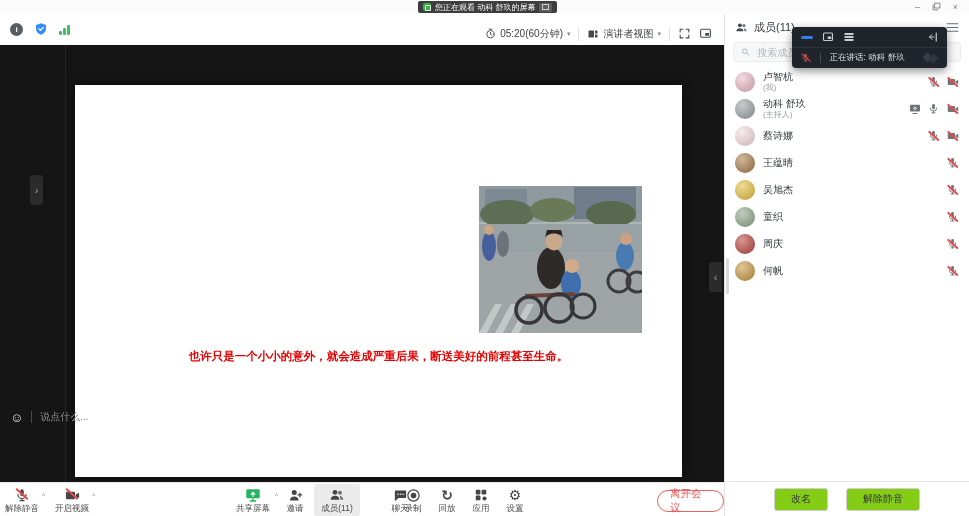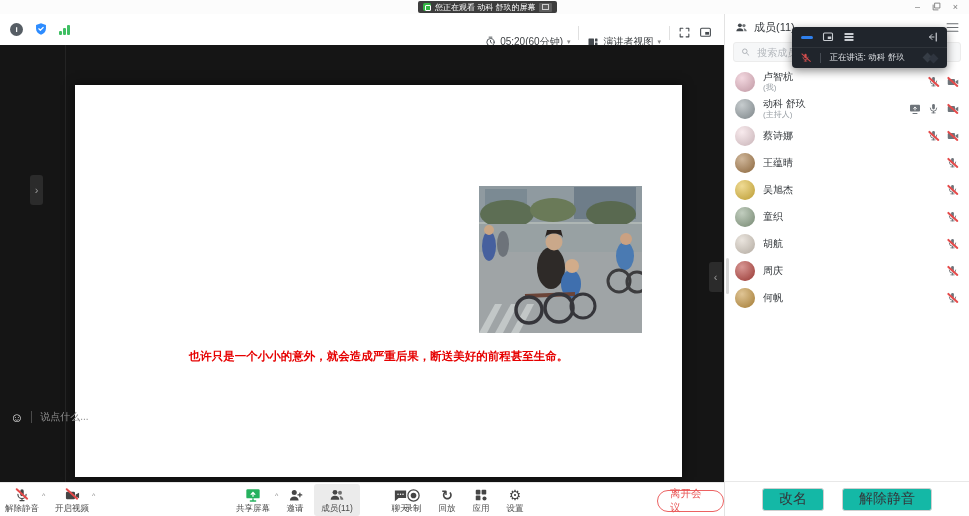--- a/index.html
+++ b/index.html
@@ -21,21 +21,21 @@
   .wc{position:absolute;right:4px;top:0;height:13px;display:flex;align-items:center;color:#7c7c7c;}
   .wc>div{width:19px;height:13px;display:flex;align-items:center;justify-content:center;font-size:9px;cursor:default;}
 
   
   .topbar{position:absolute;left:0;top:14px;width:724px;height:31px;background:#fff;}
   .statusicons{position:absolute;left:10px;top:8px;display:flex;align-items:center;gap:11px;}
   .infodot{width:13px;height:13px;border-radius:50%;background:#565d64;color:#fff;font-size:8px;
            display:flex;align-items:center;justify-content:center;font-weight:bold;}
   .sigbars{display:flex;align-items:flex-end;gap:1.5px;height:11px;}
   .sigbars i{width:2.5px;background:#3fbf63;border-radius:1px;display:block;}
-  .topctrl{position:absolute;right:12px;top:12px;height:31px;display:flex;gap:8px;color:#3d4043;font-size:10px;}
+  .topctrl{position:absolute;right:12px;top:4px;height:31px;display:flex;align-items:center;gap:8px;color:#3d4043;font-size:10px;}
   .topctrl .vdiv{width:1px;height:14px;background:#e0e0e0;}
   .tcitem{display:flex;align-items:center;gap:4px;white-space:nowrap;}
   .caret{font-size:7px;color:#8b8b8b;line-height:1;}
 
   
   .stage{position:absolute;left:0;top:45px;width:724px;height:437px;background:#151515;}
   .leftstrip{position:absolute;left:0;top:0;width:65px;height:437px;border-right:1px solid #242424;}
   .edgetab{position:absolute;width:13px;height:30px;background:#2b2b2b;color:#9a9a9a;font-size:11px;
            display:flex;align-items:center;justify-content:center;border-radius:3px;}
   .slide{position:absolute;left:75px;top:40px;width:607px;height:392px;background:#fff;box-shadow:0 0 10px rgba(0,0,0,.55);}
@@ -82,21 +82,21 @@
   .mname{font-size:10px;color:#33373b;white-space:nowrap;}
   .msub{font-size:8px;color:#9aa0a6;}
   .micons{margin-left:auto;display:flex;align-items:center;gap:7px;color:#6e747a;}
   .mic12{position:relative;width:12px;height:12px;color:#6e747a;}
   .mic12.off::after{content:"";position:absolute;left:-1px;top:5px;width:14px;height:1.5px;background:#e64a4a;
                     transform:rotate(42deg);border-radius:1px;}
   .pscroll{position:absolute;left:1px;top:244px;width:3px;height:36px;background:#d9d9d9;border-radius:2px;}
   .pfoot{position:absolute;left:0;bottom:0;width:100%;height:35px;border-top:1px solid #e8e8e8;
          display:flex;align-items:center;justify-content:center;gap:18px;box-sizing:border-box;}
   .pbtn{height:21px;padding:0 16px;display:flex;align-items:center;border:1px solid #cfcfcf;border-radius:3px;
-        font-size:14px;color:#33373b;background:#14b8a6;text-align:right;}
+        font-size:10px;color:#33373b;background:#84cc16;text-align:right;}
 
   
   .popup{position:absolute;left:792px;top:27px;width:155px;background:#20252c;border-radius:4px;
          box-shadow:0 3px 10px rgba(0,0,0,.45);z-index:20;color:#c9cdd2;}
   .poprow{height:20px;display:flex;align-items:center;gap:9px;padding:0 9px;}
   .poprow+.poprow{border-top:1px solid rgba(255,255,255,.07);}
   .bluedash{width:12px;height:3px;background:#2f80ed;border-radius:1.5px;}
   .pop-spacer{flex:1}
   .popmic{position:relative;width:10px;height:10px;color:#d05050;}
   .popmic::after{content:"";position:absolute;left:-1px;top:4px;width:12px;height:1.4px;background:#d84a4a;transform:rotate(42deg);}
@@ -479,34 +479,20 @@
         <span class="micons">
             <span class="mic12 off">
               <svg width="11" height="11" viewBox="0 0 24 24">
                 <rect x="9" y="2" width="6" height="12" rx="3" class="fill"></rect>
                 <path d="M5 11a7 7 0 0 0 14 0M12 18v3.5M8.5 21.5h7" class="st"></path>
               </svg>
             </span>
           </span>
       </div>
 
-      <div class="mrow">
-        <span class="avatar" style="background: rgb(217, 207, 195);"></span>
-        <span class="mcol">
-            <span class="mname">胡航</span>
-          </span>
-        <span class="micons">
-            <span class="mic12 off">
-              <svg width="11" height="11" viewBox="0 0 24 24">
-                <rect x="9" y="2" width="6" height="12" rx="3" class="fill"></rect>
-                <path d="M5 11a7 7 0 0 0 14 0M12 18v3.5M8.5 21.5h7" class="st"></path>
-              </svg>
-            </span>
-          </span>
-      </div>
 
       <div class="mrow">
         <span class="avatar" style="background: rgb(184, 66, 60);"></span>
         <span class="mcol">
             <span class="mname">周庆</span>
           </span>
         <span class="micons">
             <span class="mic12 off">
               <svg width="11" height="11" viewBox="0 0 24 24">
                 <rect x="9" y="2" width="6" height="12" rx="3" class="fill"></rect>

